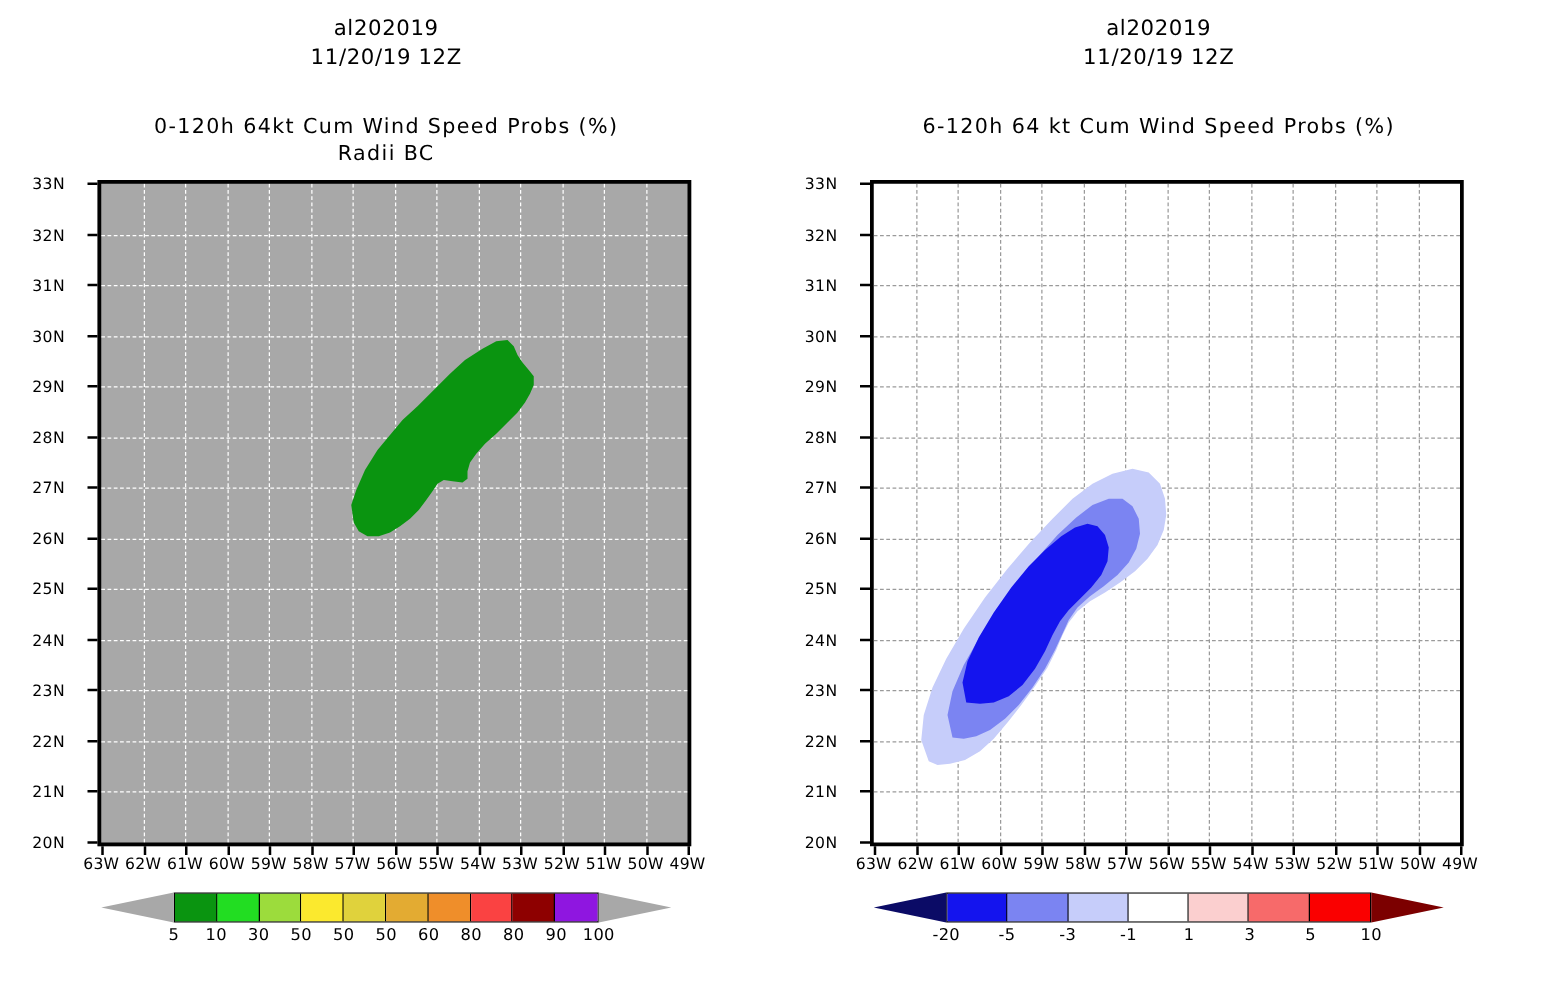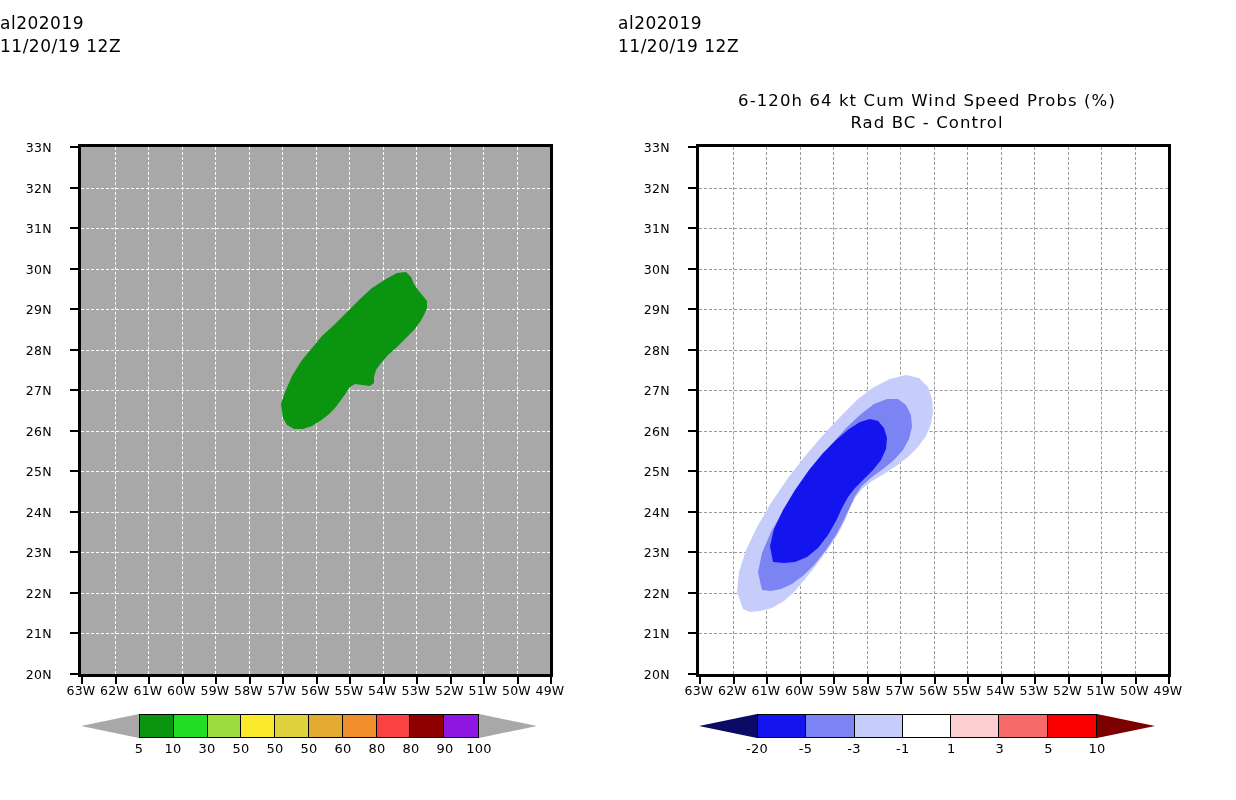--- a/index.html
+++ b/index.html
@@ -22,20 +22,21 @@
     height: 800px;
   }
   .panel-left  { left: 0; }
   .panel-right { left: 618px; }
 
   .title-block {
     position: absolute;
     top: 12px;
     left: 0;
     width: 618px;
+    text-align: center;
     color: #000;
   }
   .title-id, .title-date {
     font-size: 17px;
     letter-spacing: 0.5px;
     line-height: 23px;
   }
   .subtitle-block {
     position: absolute;
     top: 90px;
@@ -158,20 +159,24 @@
 </head>
 <body>
 
 <div class="panel panel-left">
 
   <div class="title-block">
     <div class="title-id">al202019</div>
     <div class="title-date">11/20/19 12Z</div>
   </div>
 
+  <div class="subtitle-block">
+    <div class="subtitle-main">0-120h 64kt Cum Wind Speed Probs (%)</div>
+    <div class="subtitle-sub">Radii BC</div>
+  </div>
 
   <div class="plot plot-left">
     <div class="gridlines">
         <div class="grid-v" style="left: 33.5px;"></div>
         <div class="grid-v" style="left: 67px;"></div>
         <div class="grid-v" style="left: 100.5px;"></div>
         <div class="grid-v" style="left: 134px;"></div>
         <div class="grid-v" style="left: 167.5px;"></div>
         <div class="grid-v" style="left: 201px;"></div>
         <div class="grid-v" style="left: 234.5px;"></div>
@@ -291,21 +296,20 @@
 
 <div class="panel panel-right">
 
   <div class="title-block">
     <div class="title-id">al202019</div>
     <div class="title-date">11/20/19 12Z</div>
   </div>
 
   <div class="subtitle-block">
     <div class="subtitle-main">6-120h 64 kt Cum Wind Speed Probs (%)</div>
-    <div class="subtitle-sub">Rad BC - Control</div>
   </div>
 
   <div class="plot plot-right">
     <div class="gridlines">
         <div class="grid-v" style="left: 33.5px;"></div>
         <div class="grid-v" style="left: 67px;"></div>
         <div class="grid-v" style="left: 100.5px;"></div>
         <div class="grid-v" style="left: 134px;"></div>
         <div class="grid-v" style="left: 167.5px;"></div>
         <div class="grid-v" style="left: 201px;"></div>

